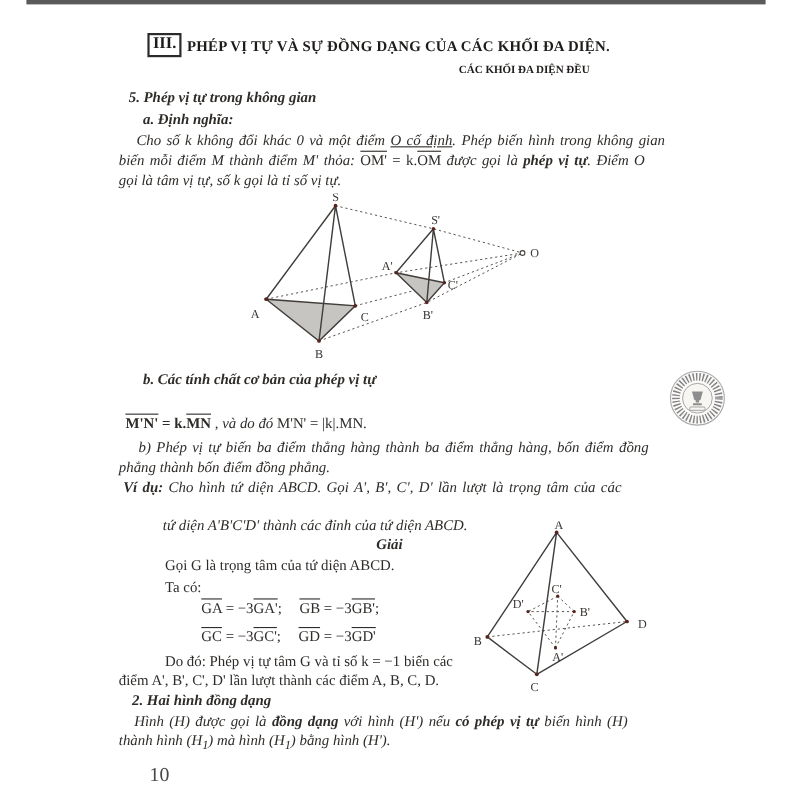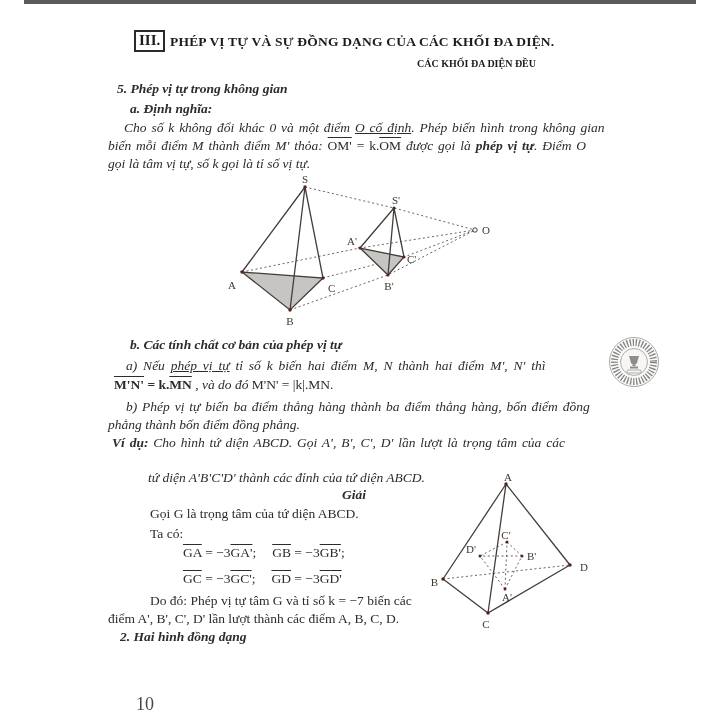--- a/index.html
+++ b/index.html
@@ -71,34 +71,33 @@
     <text x="236" y="289" text-anchor="end">A</text>
     <text x="357" y="245" text-anchor="end">A'</text>
     <text x="290" y="325" text-anchor="middle">B</text>
     <text x="389" y="290" text-anchor="middle">B'</text>
     <text x="328" y="292" text-anchor="start">C</text>
     <text x="407" y="263" text-anchor="start">C'</text>
     <text x="482" y="234" text-anchor="start">O</text>
   </svg>
 
   <div class="line bi" style="left:130px;top:336px;">b. Các tính chất cơ bản của phép vị tự</div>
-  <div class="line ws2" style="left:126px;top:357px;"><span>a) Nếu </span><span class="u">phép vị tự</span><span> tỉ số k biến hai điểm M, N thành hai điểm M', N' thì</span></div>
   <div class="line" style="left:114px;top:376px;"><span class="vec b">M'N'</span><span class="up b"> = k.</span><span class="vec b">MN</span><span> , và do đó </span><span class="up">M'N' = |k|.MN.</span></div>
   <div class="line ws1" style="left:126px;top:398px;">b) Phép vị tự biến ba điểm thẳng hàng thành ba điểm thẳng hàng, bốn điểm đồng</div>
   <div class="line" style="left:108px;top:416px;">phẳng thành bốn điểm đồng phẳng.</div>
 
   <div class="line ws1" style="left:112px;top:434px;"><span class="bi">Ví dụ:</span><span> Cho hình tứ diện ABCD. Gọi A', B', C', D' lần lượt là trọng tâm của các</span></div>
   <div class="line" style="left:148px;top:469px;">tứ diện A'B'C'D' thành các đỉnh của tứ diện ABCD.</div>
 
   <div class="line bi" style="left:342px;top:486px;text-align:right;">Giải</div>
   <div class="line up" style="left:150px;top:505px;">Gọi G là trọng tâm của tứ diện ABCD.</div>
   <div class="line up" style="left:150px;top:525px;">Ta có:</div>
   <div class="line up" style="left:183px;top:544px;"><span class="vec">GA</span><span> = −3</span><span class="vec">GA'</span><span>;</span><span style="display:inline-block;width:16px;"></span><span class="vec">GB</span><span> = −3</span><span class="vec">GB'</span><span>;</span></div>
   <div class="line up" style="left:183px;top:570px;"><span class="vec">GC</span><span> = −3</span><span class="vec">GC'</span><span>;</span><span style="display:inline-block;width:16px;"></span><span class="vec">GD</span><span> = −3</span><span class="vec">GD'</span></div>
-  <div class="line up" style="left:150px;top:592px;">Do đó: Phép vị tự tâm G và tỉ số k = −7 biến các</div>
+  <div class="line up" style="left:150px;top:592px;">Do đó: Phép vị tự tâm G và tỉ số k = −1 biến các</div>
   <div class="line up" style="left:108px;top:610px;">điểm A', B', C', D' lần lượt thành các điểm A, B, C, D.</div>
 
   <svg viewBox="425 474 192 168" style="position:absolute;left:425px;top:474px;width:192px;height:168px;">
     <path class="ddot" d="M443,579 L570,565"></path>
     <path class="ddot" d="M505,589 L522,556 M505,589 L507,542 M505,589 L480,556 M522,556 L507,542 M522,556 L480,556 M507,542 L480,556"></path>
     <path class="dsolid" d="M506,484 L443,579 M506,484 L570,565 M443,579 L488,613 M488,613 L570,565 M506,484 L488,613"></path>
     <circle class="vtx" cx="506" cy="484" r="1.7"></circle>
     <circle class="vtx" cx="443" cy="579" r="1.7"></circle>
     <circle class="vtx" cx="488" cy="613" r="1.7"></circle>
     <circle class="vtx" cx="570" cy="565" r="1.7"></circle>
@@ -110,20 +109,22 @@
     <text x="438" y="586" text-anchor="end">B</text>
     <text x="486" y="628" text-anchor="middle">C</text>
     <text x="580" y="571" text-anchor="start">D</text>
     <text x="507" y="601" text-anchor="middle">A'</text>
     <text x="527" y="560" text-anchor="start">B'</text>
     <text x="506" y="539" text-anchor="middle">C'</text>
     <text x="476" y="553" text-anchor="end">D'</text>
   </svg>
 
   <div class="line bi" style="left:120px;top:628px;">2. Hai hình đồng dạng</div>
+  <div class="line ws1" style="left:122px;top:647px;"><span>Hình (H) được gọi là </span><span class="bi">đồng dạng</span><span> với hình (H') nếu </span><span class="bi">có phép vị tự</span><span> biến hình (H)</span></div>
+  <div class="line" style="left:108px;top:664px;"><span>thành hình (H</span><sub>1</sub><span>) mà hình (H</span><sub>1</sub><span>) bằng hình (H').</span></div>
 
   <svg viewBox="0 0 56 56" style="position:absolute;left:606px;top:334px;width:56px;height:56px;opacity:.85;">
     <circle cx="28" cy="28" r="24.5" fill="#fbfaf8" stroke="#9a9a9a" stroke-width="1"></circle>
     <circle cx="28" cy="28" r="19.5" fill="none" stroke="#6e6e6e" stroke-width="7" stroke-dasharray="1.3 1.7"></circle>
     <circle cx="28" cy="28" r="13.5" fill="#f6f5f2" stroke="#8a8a8a" stroke-width="0.8"></circle>
     <path d="M23,22 h10 l-1.5,5 a3.5,3.5 0 0 1 -7,0 z M26.5,29 h3 v3 h-3 z M24,32.5 h8 v2 h-8 z" fill="#7a7a7a"></path>
     <rect x="21" y="36" width="14" height="3" rx="1" fill="none" stroke="#8a8a8a" stroke-width="0.8"></rect>
   </svg>
 
   <div class="pagenum">10</div>

